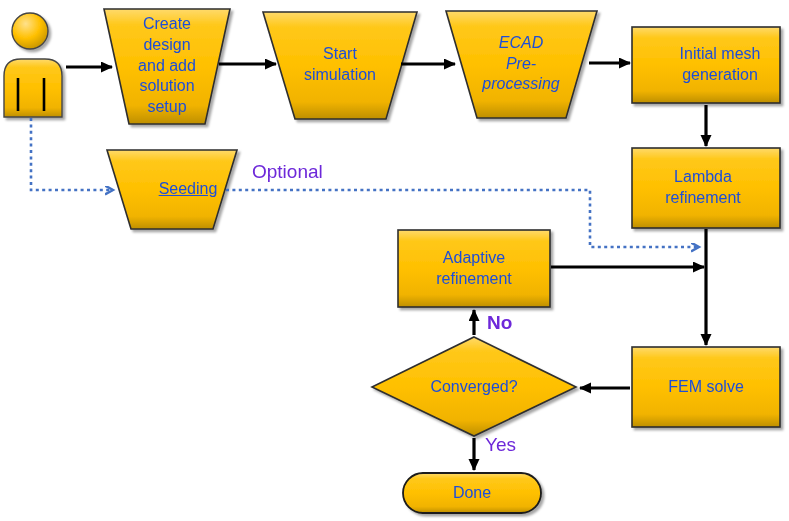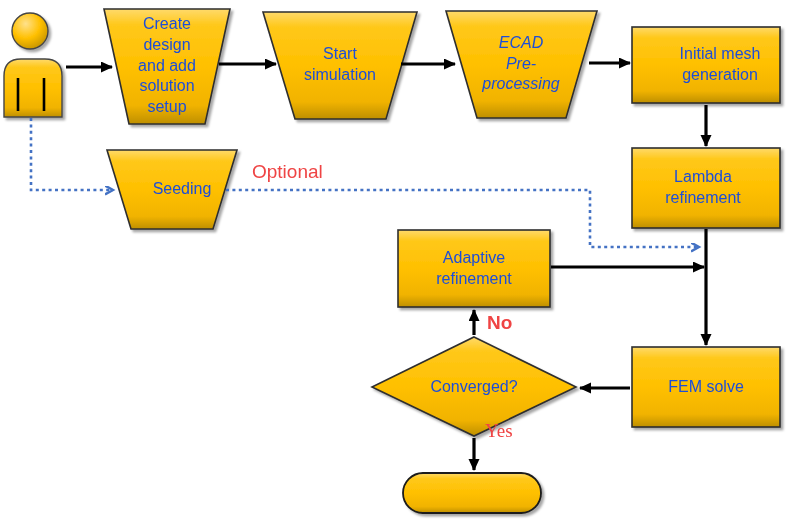--- a/index.html
+++ b/index.html
@@ -16,21 +16,21 @@
     display:flex;align-items:center;justify-content:center;
     text-align:center;
     white-space:pre-line;
     font-size:16px;line-height:1.3;
     color:#1d4ed8;
     pointer-events:none;
   }
   .elabel{
     position:absolute;
     font-size:19px;
-    color:#ef4444;
+    color:#6d28d9;
     pointer-events:none;
     white-space:nowrap;
   }
 </style>
 </head>
 <body>
 
 <div class="canvas">
 
   <svg width="789" height="521" viewBox="0 0 789 521">
@@ -98,23 +98,24 @@
 setup</div>
   <div class="nlabel" style="left:270px;top:36px;width:140px;height:58px;">Start
 simulation</div>
   <div class="nlabel" style="left:451px;top:24px;width:140px;height:80px;font-style:italic;">ECAD
 Pre-
 processing</div>
   <div class="nlabel" style="left:632px;top:27px;width:176px;height:76px;">Initial mesh
 generation</div>
   <div class="nlabel" style="left:632px;top:148px;width:142px;height:80px;">Lambda
 refinement</div>
-  <div class="nlabel" style="left:117px;top:150px;width:130px;height:79px;">Seeding</div>
+  <div class="nlabel" style="left:123px;top:150px;width:130px;height:79px;text-decoration:underline;">Seeding</div>
   <div class="nlabel" style="left:398px;top:230px;width:152px;height:77px;">Adaptive
 refinement</div>
   <div class="nlabel" style="left:632px;top:347px;width:148px;height:80px;">FEM solve</div>
   <div class="nlabel" style="left:398px;top:352px;width:152px;height:70px;">Converged?</div>
+  <div class="nlabel" style="left:403px;top:473px;width:138px;height:40px;">Done</div>
 
   <div class="elabel" style="left:252px;top:161px;">Optional</div>
   <div class="elabel" style="left:487px;top:312px;font-weight:bold;">No</div>
-  <div class="elabel" style="left:485px;top:420px;font-family:Liberation Serif, serif;">Yes</div>
+  <div class="elabel" style="left:485px;top:434px;">Yes</div>
 
 </div>
 
 </body></html>

